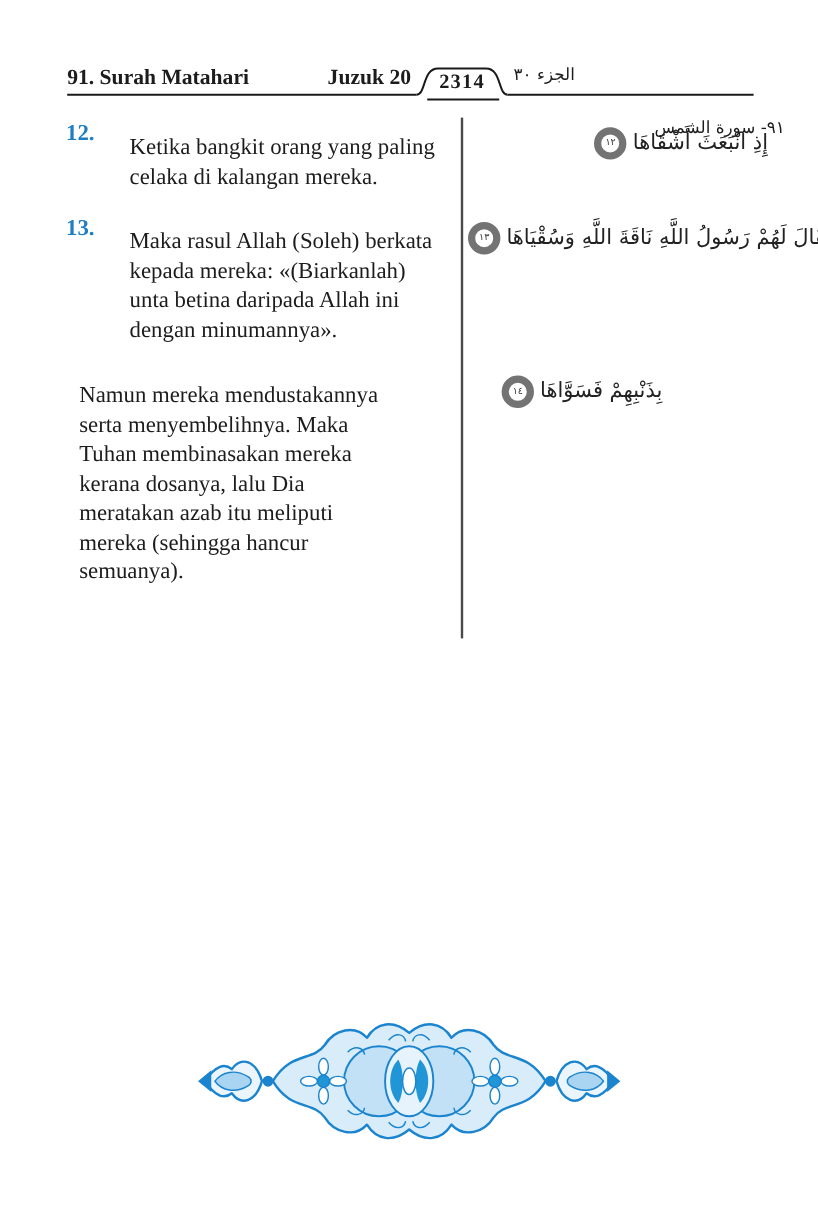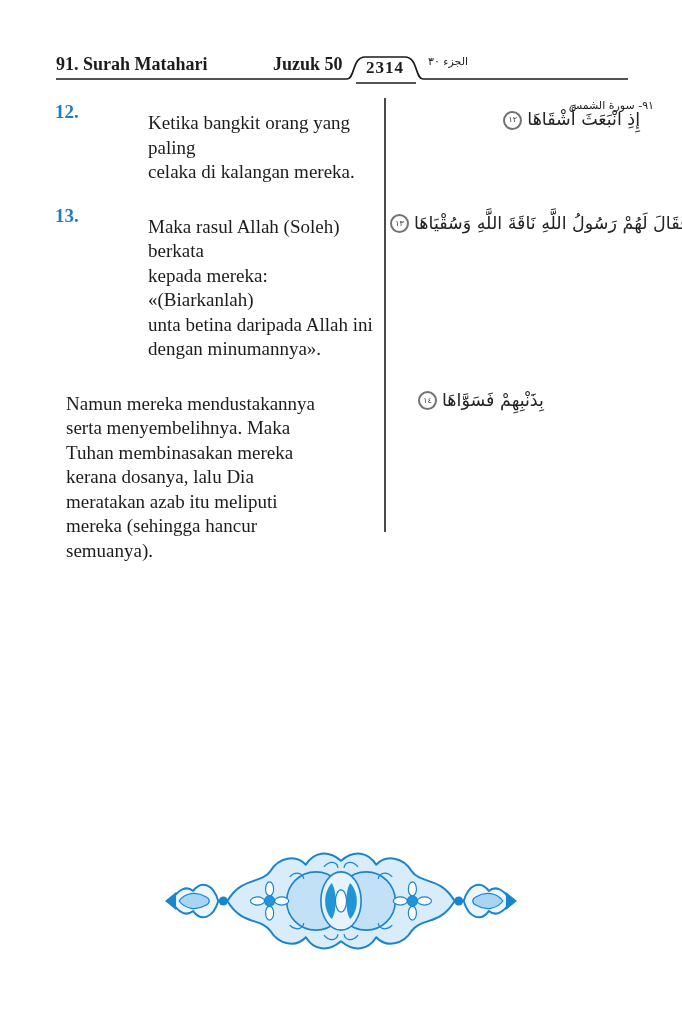--- a/index.html
+++ b/index.html
@@ -12,34 +12,34 @@
     overflow:hidden;
   }
   
   .hdr-item{position:absolute;font-weight:bold;font-size:18px;white-space:nowrap;}
   .hdr-latin{left:56px;top:54px;}
   .hdr-juzuk{left:273px;top:54px;}
   .hdr-page-num{
     position:absolute;left:352px;top:58px;width:66px;
     text-align:center;font-weight:bold;font-size:17px;letter-spacing:1px;
   }
-  .hdr-ar{font-family:"DejaVu Sans",sans-serif;font-size:11px;font-weight:normal;}
+  .hdr-ar{font-family:"DejaVu Sans",sans-serif;font-size:14px;font-weight:normal;}
   .hdr-juz-ar{left:428px;top:55px;}
   .hdr-surah-ar{right:28px;top:55px;margin-top:44px;}
   .hdr-rule{position:absolute;left:0;top:44px;}
   
   .col-divider{
     position:absolute;left:384px;top:98px;
     width:2px;height:434px;background:#4a4a4a;
   }
   .content{
     position:absolute;left:55px;top:100px;width:585px;
   }
   .verse-row{display:flex;align-items:flex-start;margin-bottom:8px;}
-  .malay-cell{width:330px;display:flex;flex-shrink:0;gap:40px;}
+  .malay-cell{width:330px;display:flex;flex-shrink:0;}
   .vnum{
     width:42px;flex-shrink:0;
     color:#1f7ec2;font-weight:bold;font-size:19px;line-height:24.5px;
   }
   .vtext{
     margin:11px;flex:1;
     font-size:19px;line-height:24.5px;
     white-space:pre-line;
   }
   .arabic-cell{
@@ -47,38 +47,38 @@
     font-family:"DejaVu Sans",sans-serif;
     font-size:17.5px;line-height:38px;
     color:#222;
     white-space:nowrap;
   }
   .ar-line{display:block;}
   .ar-line--left{text-align:left;padding-left:28px;}
   .ayah-marker{
     display:inline-flex;align-items:center;justify-content:center;
     width:15px;height:15px;
-    border:2px solid #737373;border-radius:50%;
+    border:6px solid #737373;border-radius:50%;
     font-size:8px;line-height:1;color:#3a3a3a;
     margin:0 5px;vertical-align:middle;
   }
   
   .ornament{
     position:absolute;left:50%;top:842px;transform:translateX(-50%);
     width:352px;height:118px;
   }
 </style>
 </head>
 <body>
 
 <div class="page">
 
   <div>
     <span class="hdr-item hdr-latin">91. Surah Matahari</span>
-    <span class="hdr-item hdr-juzuk">Juzuk 50</span>
+    <span class="hdr-item hdr-juzuk">Juzuk 20</span>
 
     <svg class="hdr-rule" width="682" height="46">
       <g stroke="#1a1a1a" stroke-width="1.7" fill="none">
         <line x1="56" y1="35" x2="347" y2="35"></line>
         <path d="M347,35 C355,35 352,13 365,13 L405,13 C418,13 415,35 423,35"></path>
         <line x1="423" y1="35" x2="628" y2="35"></line>
         <line x1="356" y1="39" x2="416" y2="39"></line>
       </g>
     </svg>
     <span class="hdr-page-num">2314</span>

